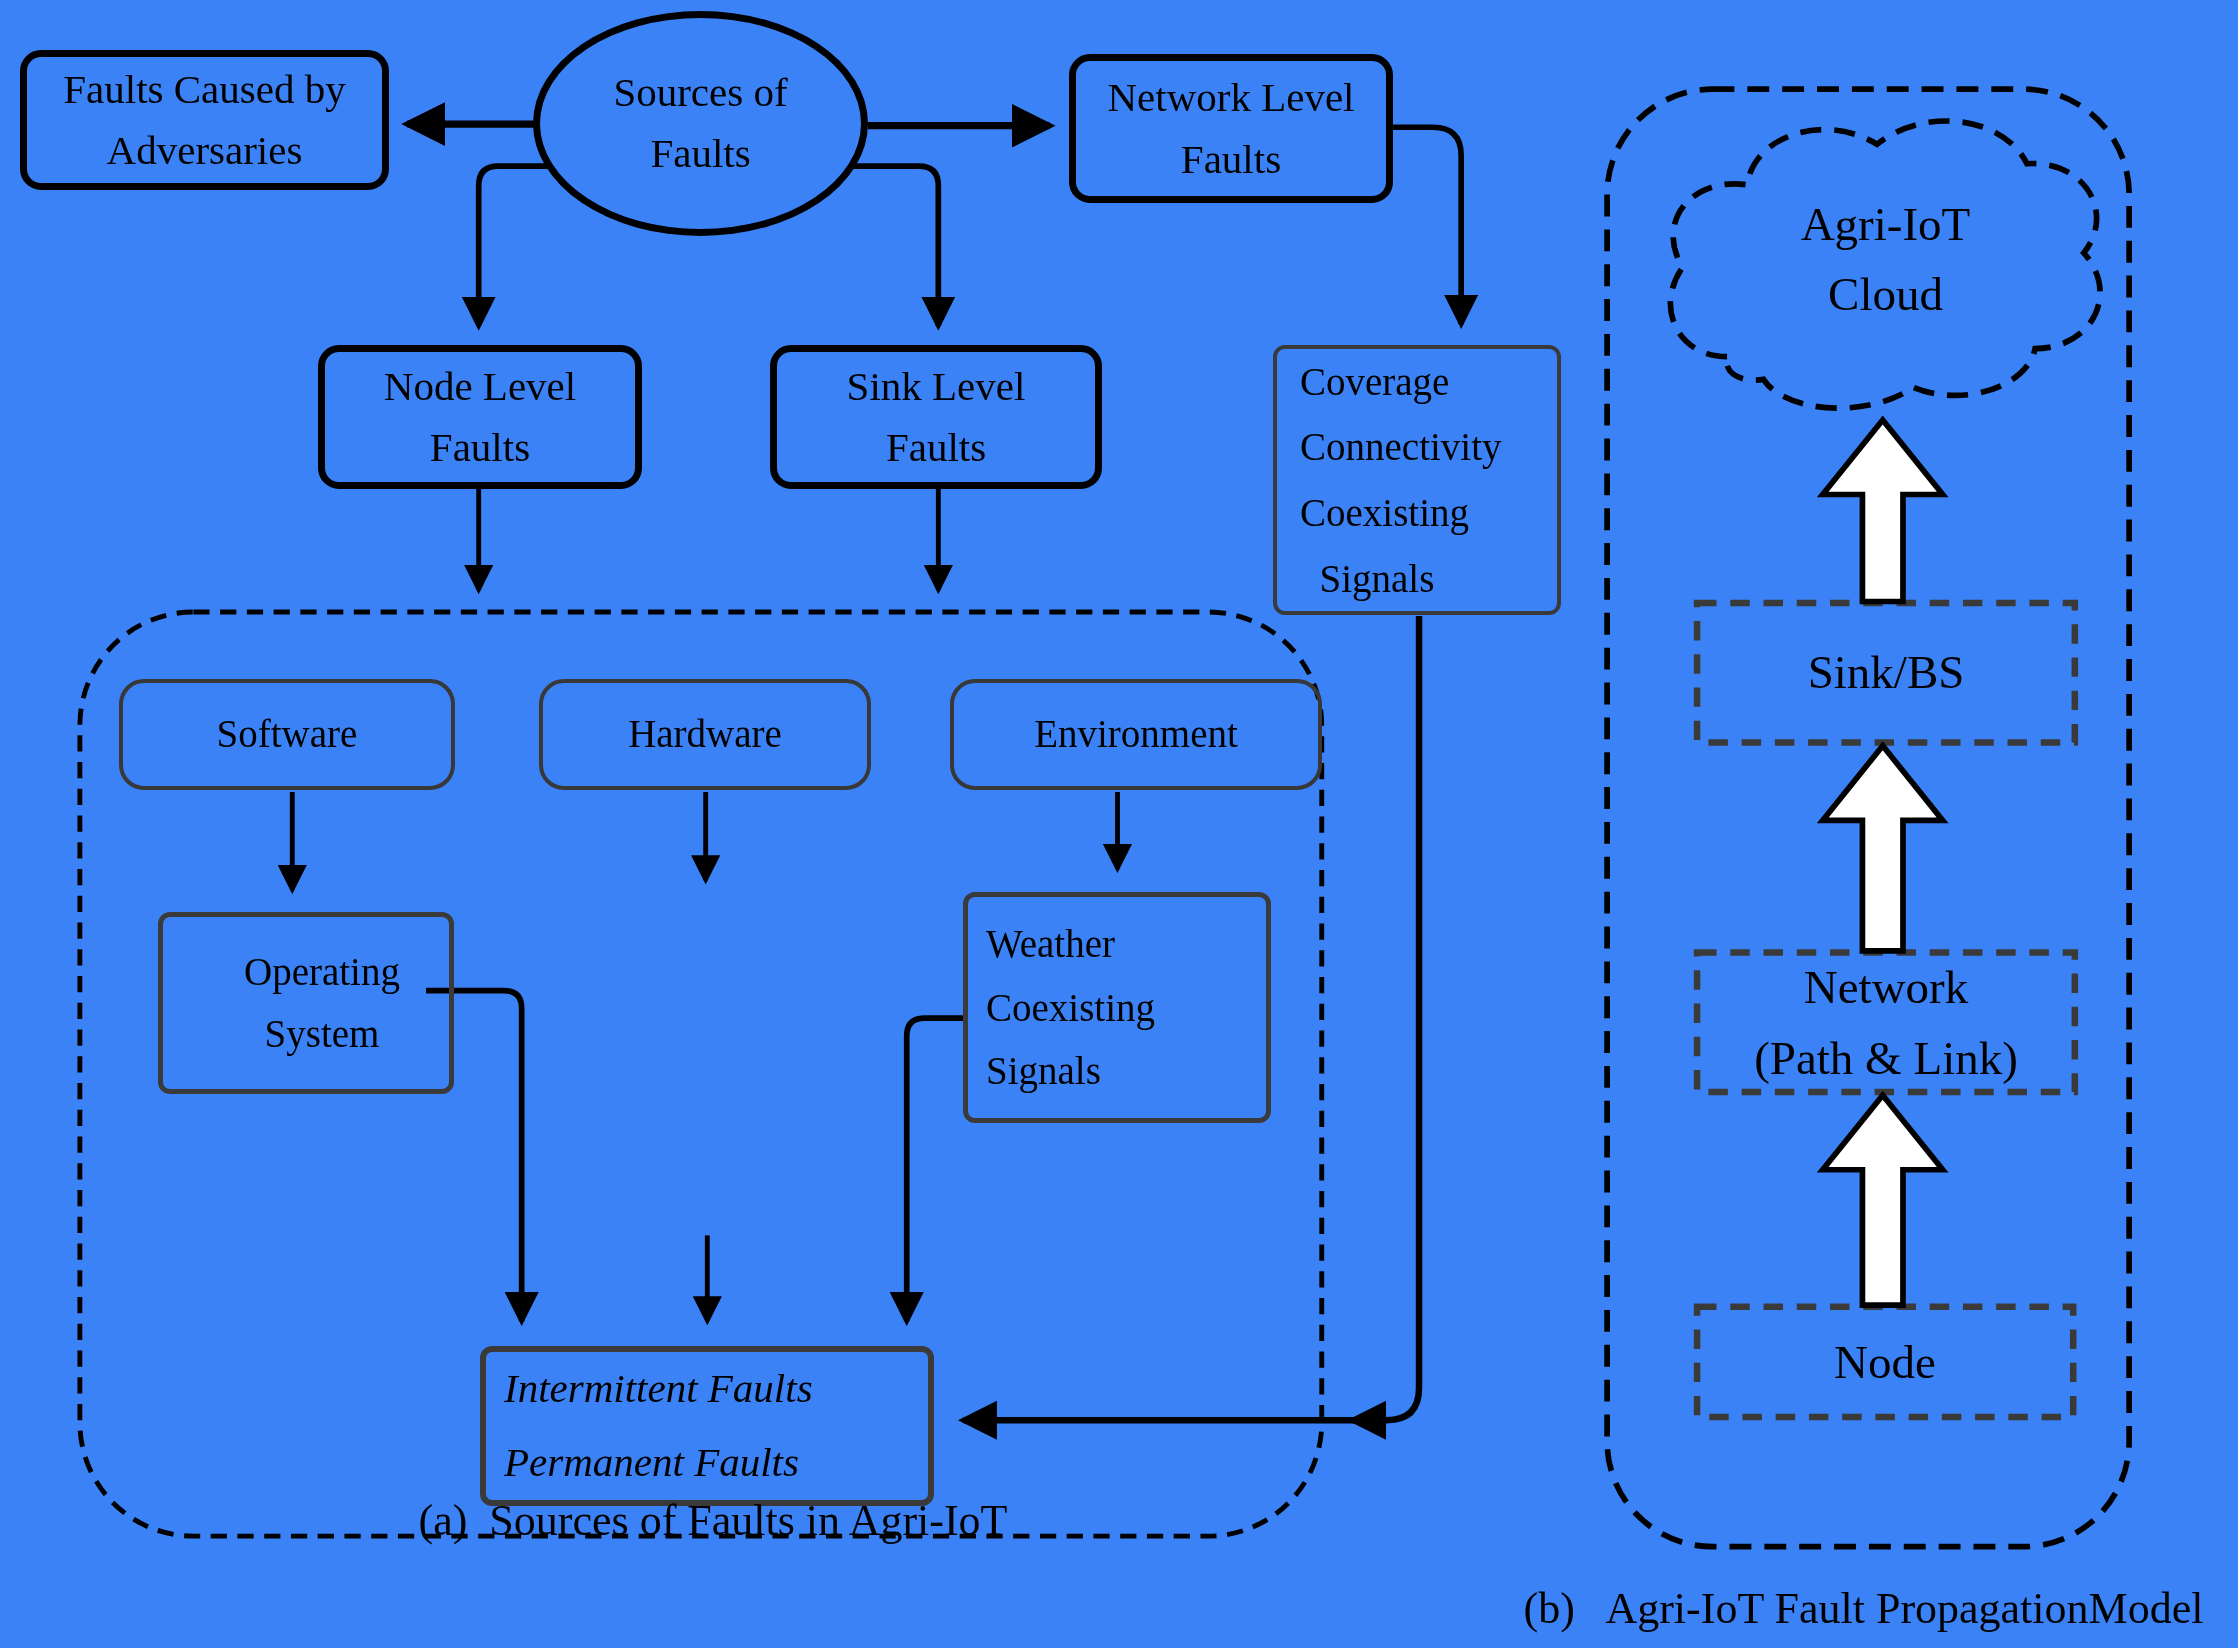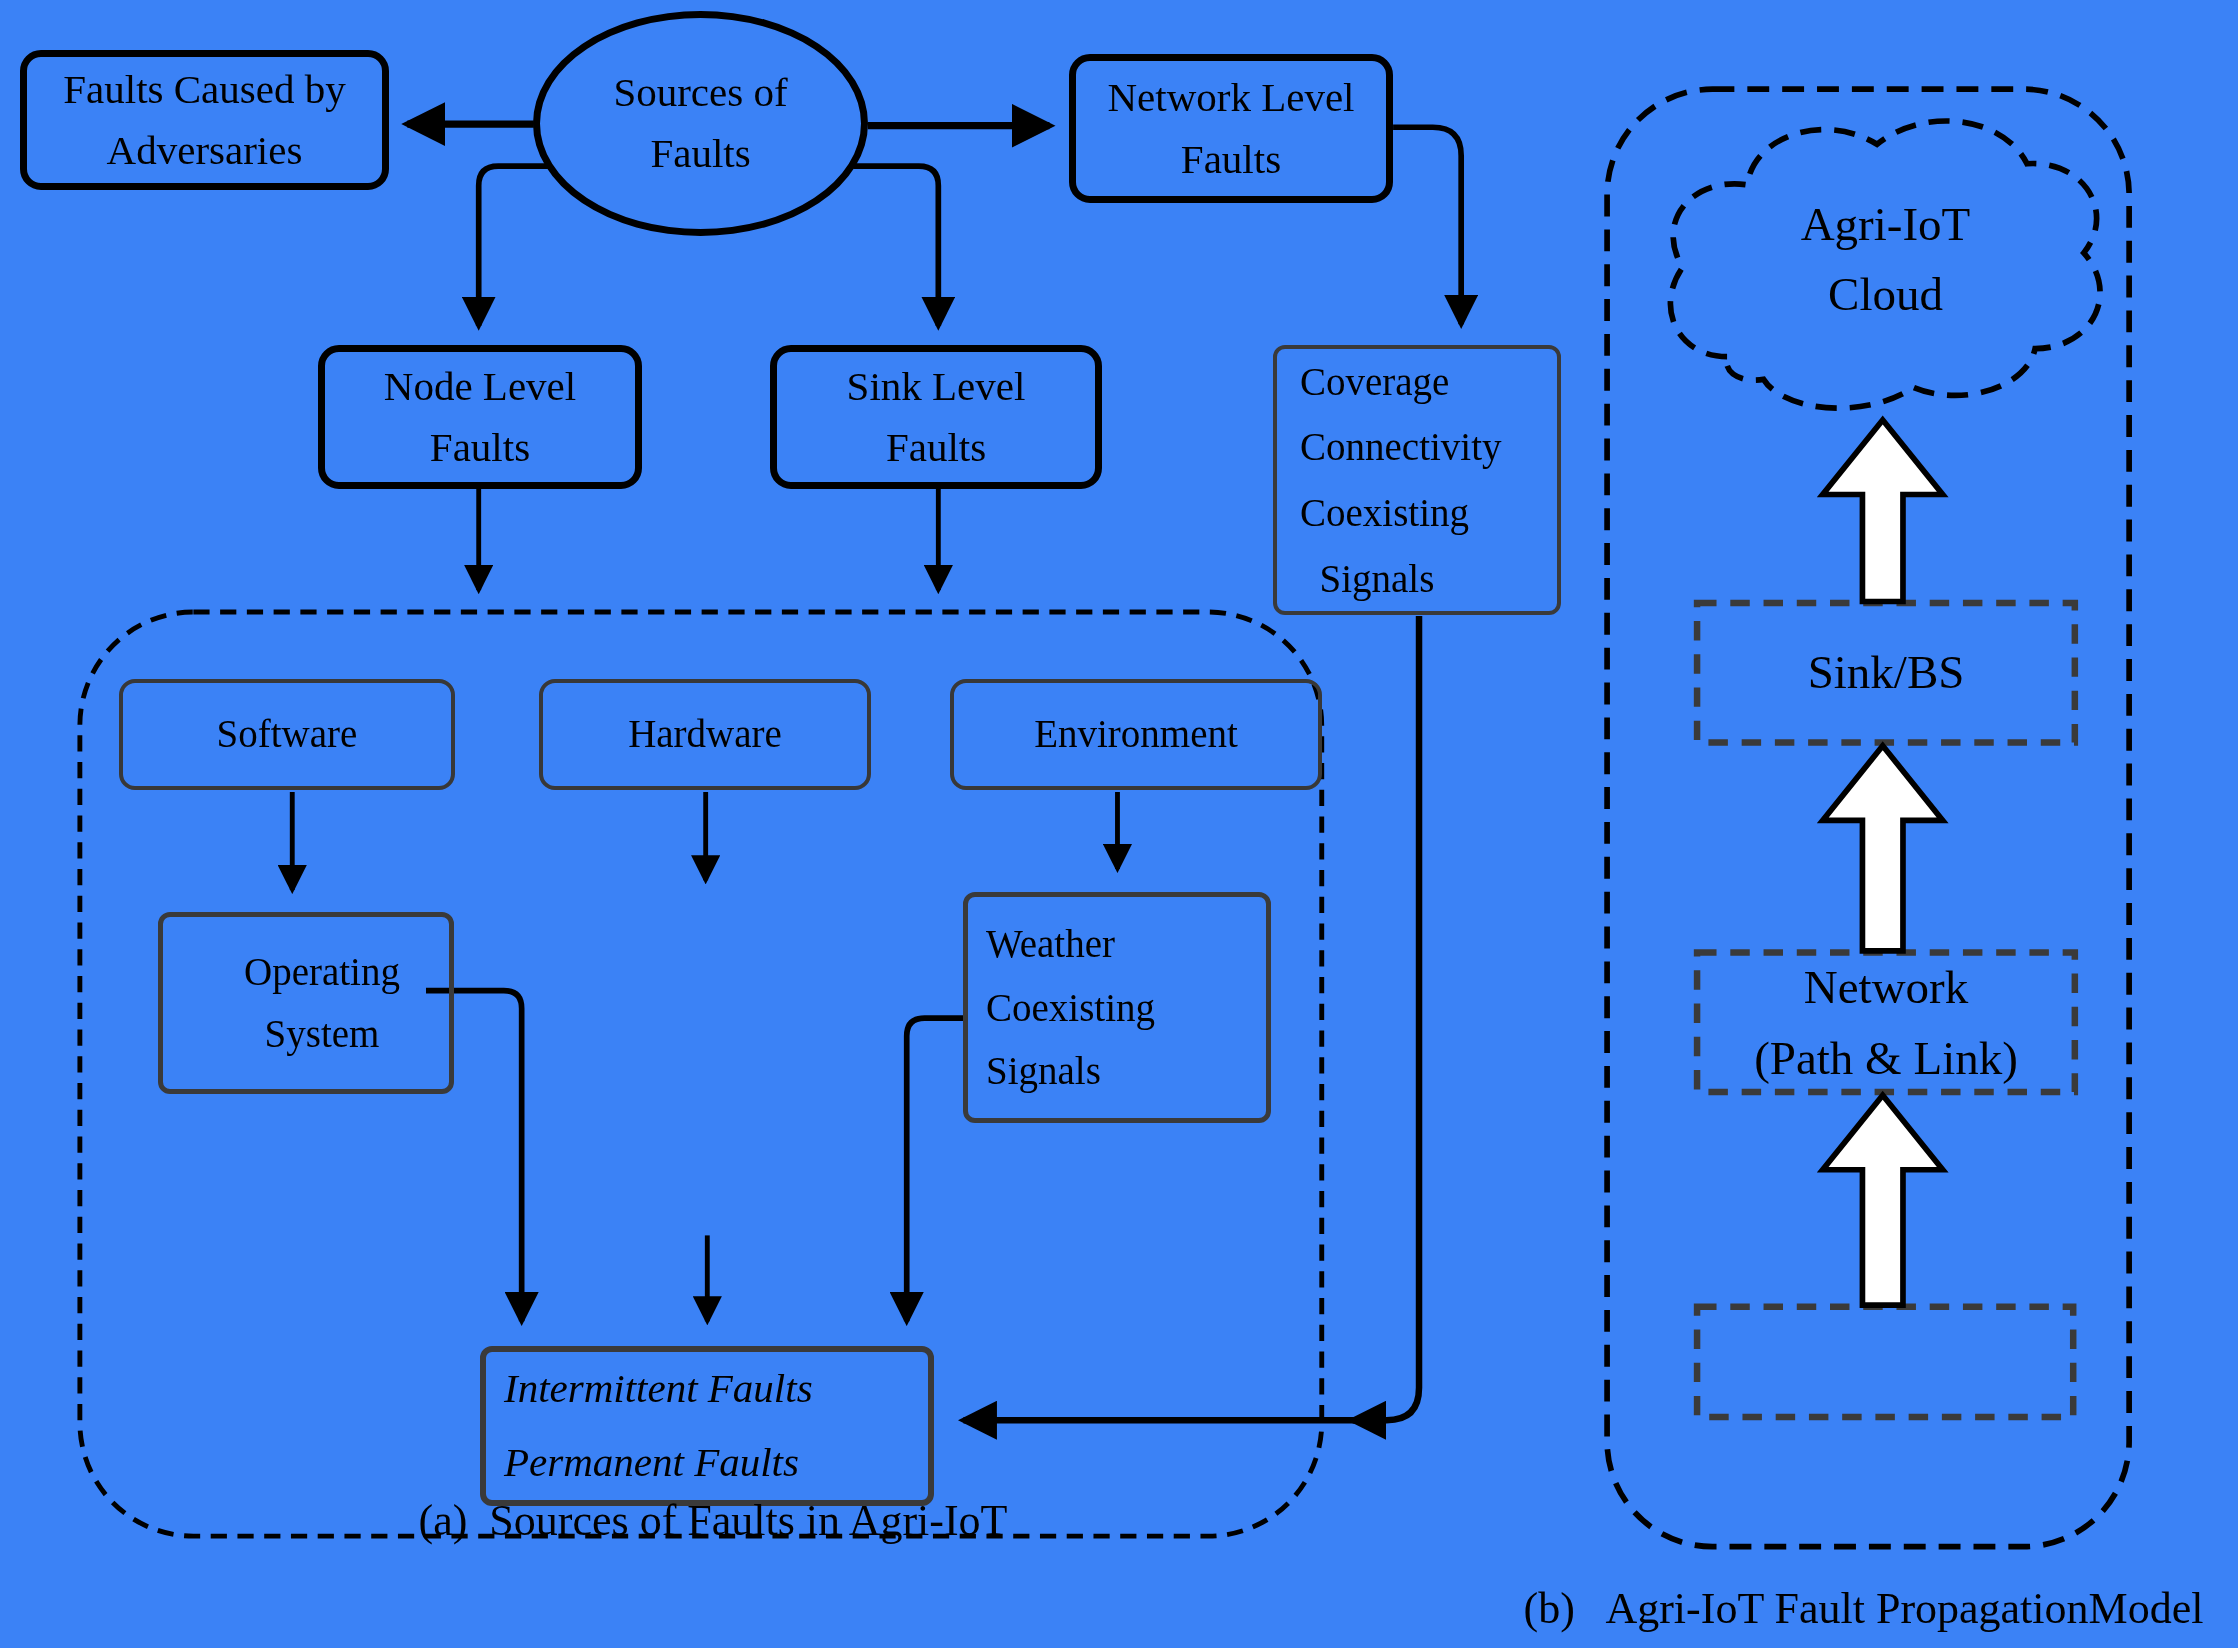--- a/index.html
+++ b/index.html
@@ -3,21 +3,21 @@
 <meta charset="utf-8">
 <style>
   html,body{margin:0;padding:0;background:#ffffff;}
   #canvas{position:relative;width:2239px;height:1648px;background:#3b82f6;overflow:hidden;
           font-family:"Liberation Serif","DejaVu Serif",serif;color:#000;}
   #wires{position:absolute;left:0;top:0;width:2239px;height:1648px;}
   .box{position:absolute;box-sizing:border-box;display:flex;align-items:center;justify-content:center;
        text-align:center;white-space:pre-wrap;line-height:1.5;background:transparent;}
   .thick{border:7.3px solid #000;border-radius:21px;font-size:41px;}
   .ellipse{border:7.3px solid #000;border-radius:50%;font-size:41px;}
-  .round2{border:4.9px solid #383838;border-radius:16px;font-size:39px;}
+  .round2{border:4.9px solid #383838;border-radius:25px;font-size:39px;}
   .sq{border:4.9px solid #3a3a3a;border-radius:12px;font-size:39px;}
   .leftalign{justify-content:flex-start;text-align:left;}
   .italic{font-style:italic;}
   .btext{position:absolute;box-sizing:border-box;display:flex;align-items:center;justify-content:center;
          text-align:center;white-space:pre-wrap;font-size:47px;line-height:1.5;}
   .caption{position:absolute;font-size:44px;white-space:pre-wrap;text-align:center;}
 </style>
 </head>
 <body>
 
@@ -110,17 +110,18 @@
   <div class="caption" style="left:324px;top:1495px;width:778px;">(a)  Sources of Faults in Agri-IoT</div>
 
   <div class="btext" style="left:1699px;top:170px;width:373px;height:178px;">Agri-IoT
 Cloud</div>
 
   <div class="btext" style="left:1697px;top:603px;width:378px;height:139px;">Sink/BS</div>
 
   <div class="btext" style="left:1697px;top:953px;width:378px;height:139px;">Network
 (Path &amp; Link)</div>
 
+  <div class="btext" style="left:1697px;top:1307px;width:376px;height:110px;">Node</div>
 
   <div class="caption" style="left:1488px;top:1583px;width:751px;">(b)   Agri-IoT Fault PropagationModel</div>
 
 </div>
 
 
 </body></html>

